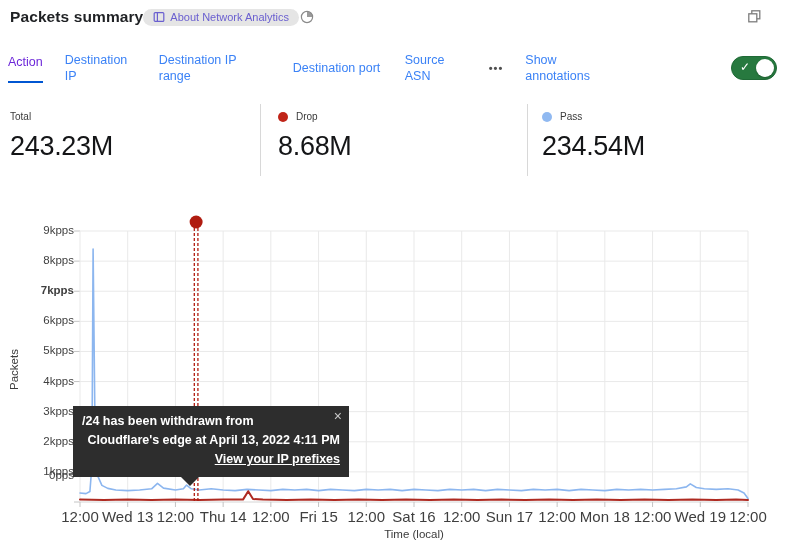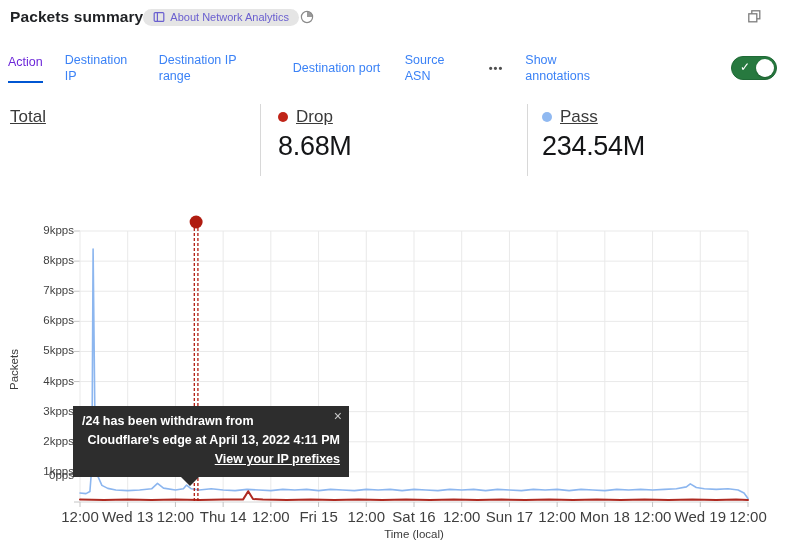--- a/index.html
+++ b/index.html
@@ -24,21 +24,21 @@
   .tab.w92 { width:94px; }  .tab.w60 { width:62px; }   .tab.w90 { width:92px; }
   .more-dots { font-size:11px; font-weight:700; letter-spacing:1px; color:#4f4f4f; cursor:pointer; }
   .toggle { margin-left:auto; position:relative; width:46px; height:24px; border-radius:12px;
             background:#27793f; border:1px solid #1f6a36; cursor:pointer; flex:0 0 auto; }
   .toggle .chk { position:absolute; left:8px; top:3px; color:#fff; font-size:12px; }
   .toggle .knob { position:absolute; right:2px; top:2px; width:18px; height:18px;
                   border-radius:50%; background:#fff; box-shadow:0 1px 2px rgba(0,0,0,.25); }
 
   
   .stat { position:absolute; top:108px; }
-  .stat .lab { display:flex; align-items:center; gap:8px; font-size:17px; color:#3a3a3a; line-height:18px;text-decoration:underline; }
+  .stat .lab { display:flex; align-items:center; gap:8px; font-size:10px; color:#3a3a3a; line-height:18px; }
   .stat .dot { width:10px; height:10px; border-radius:50%; }
   .stat .val { margin-top:5px; font-size:27px; font-weight:400; color:#141517; letter-spacing:-.3px; }
   .stat.s0 { left:10px; } .stat.s1 { left:278px; } .stat.s2 { left:542px; }
   .vdiv { position:absolute; top:104px; width:1px; height:72px; background:#d8d8d8; }
   .vd1 { left:260px; } .vd2 { left:527px; }
 
   
   #plot { position:absolute; left:0; top:0; width:785px; height:555px; }
   #chart-labels { position:absolute; left:0; top:0; width:785px; height:555px; pointer-events:none; }
   .xt { position:absolute; width:52px; text-align:center; font-size:15px; color:#3f3f3f; top:508px; }
@@ -126,21 +126,21 @@
       <circle cx="196.10476190476192" cy="222" r="6.5" fill="#b01c10"></circle>
     </svg>
   <div id="chart-labels">
       <div class="yt" style="top: 469px;">0pps</div>
       <div class="yt" style="top: 464.889px;">1kpps</div>
       <div class="yt" style="top: 434.778px;">2kpps</div>
       <div class="yt" style="top: 404.667px;">3kpps</div>
       <div class="yt" style="top: 374.556px;">4kpps</div>
       <div class="yt" style="top: 344.444px;">5kpps</div>
       <div class="yt" style="top: 314.333px;">6kpps</div>
-      <div class="yt" style="top: 284.222px;">7kpps</div>
+      <div class="yt" style="top: 284.222px; font-weight: bold;">7kpps</div>
       <div class="yt" style="top: 254.111px;">8kpps</div>
       <div class="yt" style="top: 224px;">9kpps</div>
       <div class="xt" style="left: 54px;">12:00</div>
       <div class="xt" style="left: 101.714px;">Wed 13</div>
       <div class="xt" style="left: 149.429px;">12:00</div>
       <div class="xt" style="left: 197.143px;">Thu 14</div>
       <div class="xt" style="left: 244.857px;">12:00</div>
       <div class="xt" style="left: 292.571px;">Fri 15</div>
       <div class="xt" style="left: 340.286px;">12:00</div>
       <div class="xt" style="left: 388px;">Sat 16</div>
@@ -189,20 +189,21 @@
     <span class="toggle" style="background: rgb(39, 121, 63);">
       <span class="chk">✓</span>
       <span class="knob"></span>
     </span>
   </div>
 
   <div class="stat s0">
     <div class="lab">
         <span>Total</span>
       </div>
+    <div class="val">243.23M</div>
   </div>
   <div class="vdiv vd1"></div>
   <div class="stat s1">
     <div class="lab">
       <span class="dot" style="background: rgb(192, 36, 24);"></span>
       <span>Drop</span>
     </div>
     <div class="val">8.68M</div>
   </div>
   <div class="vdiv vd2"></div>

